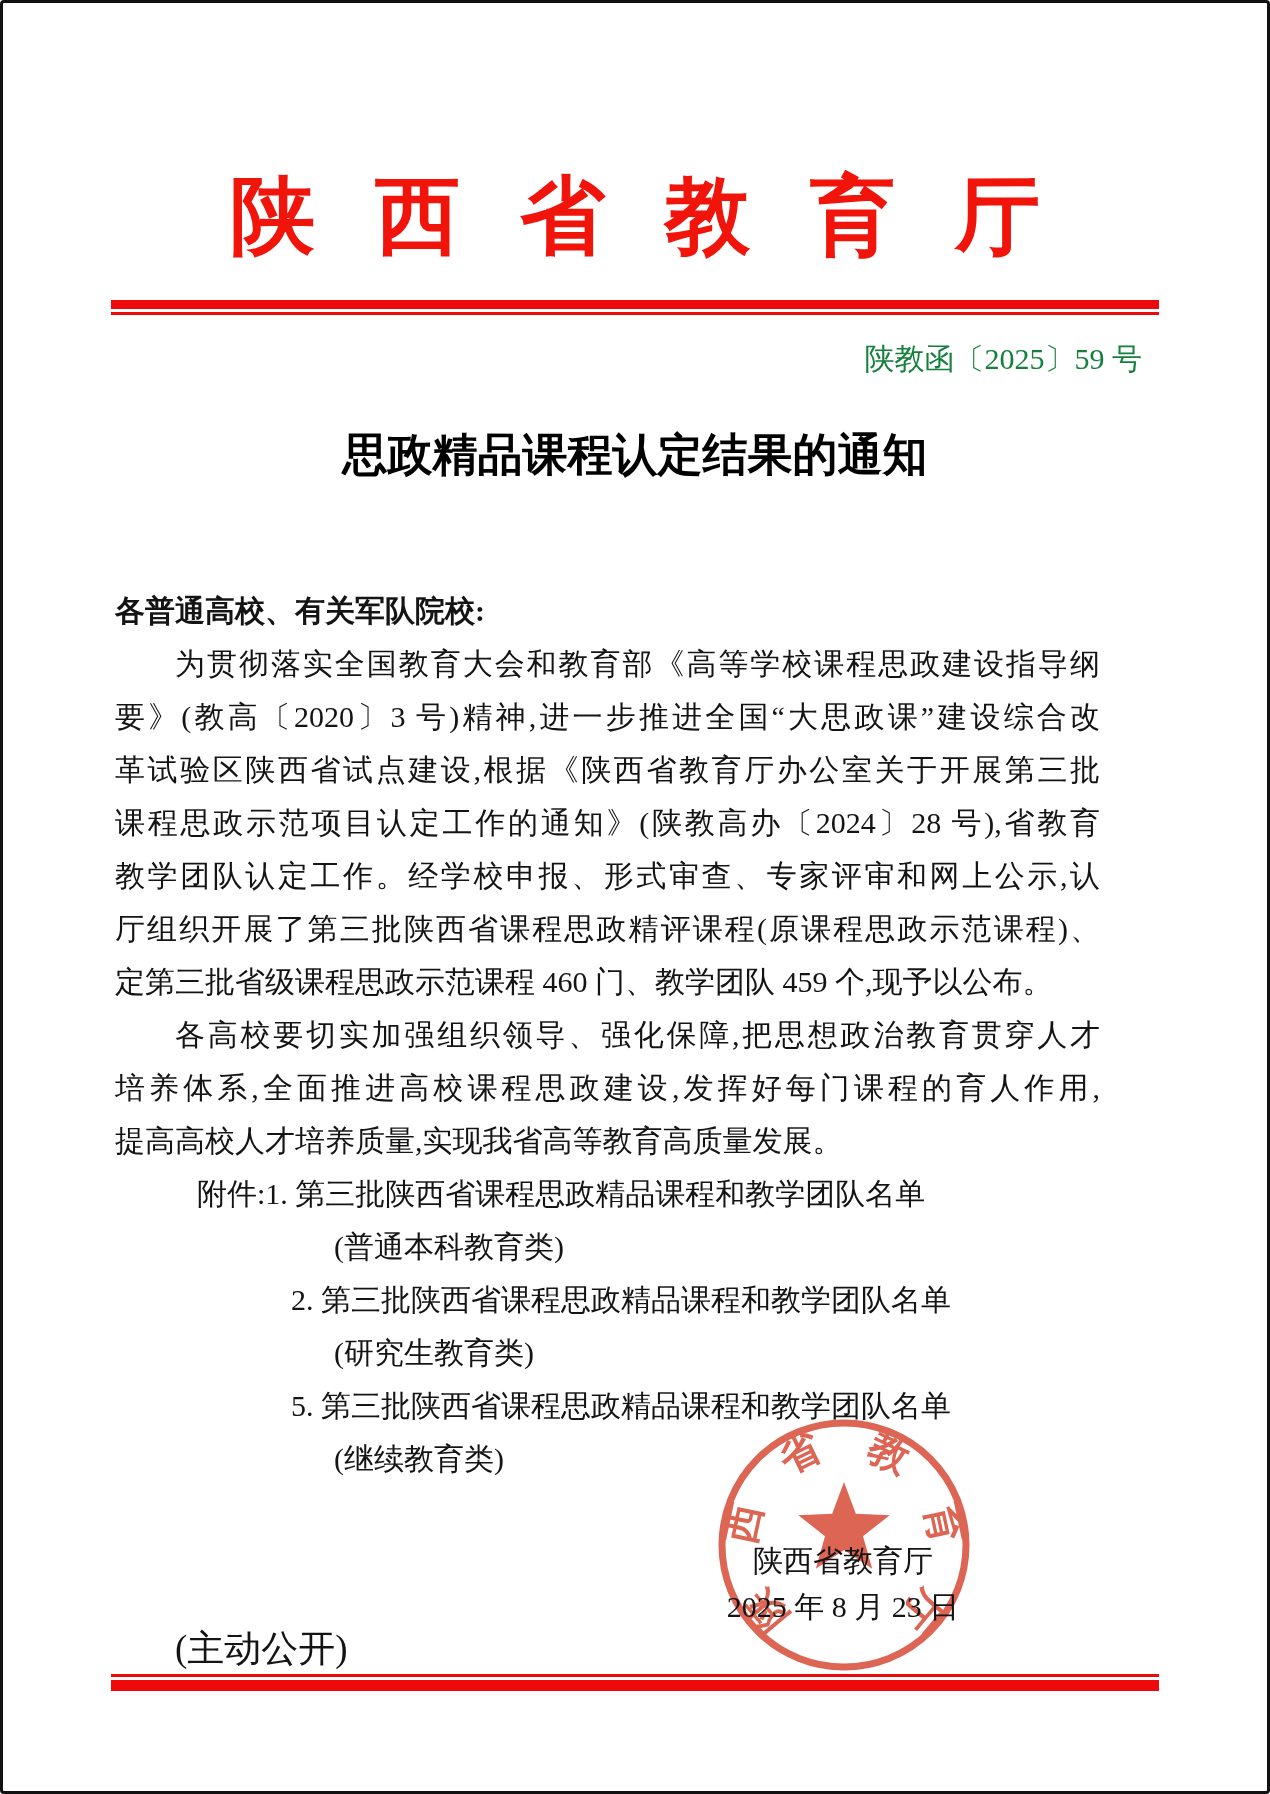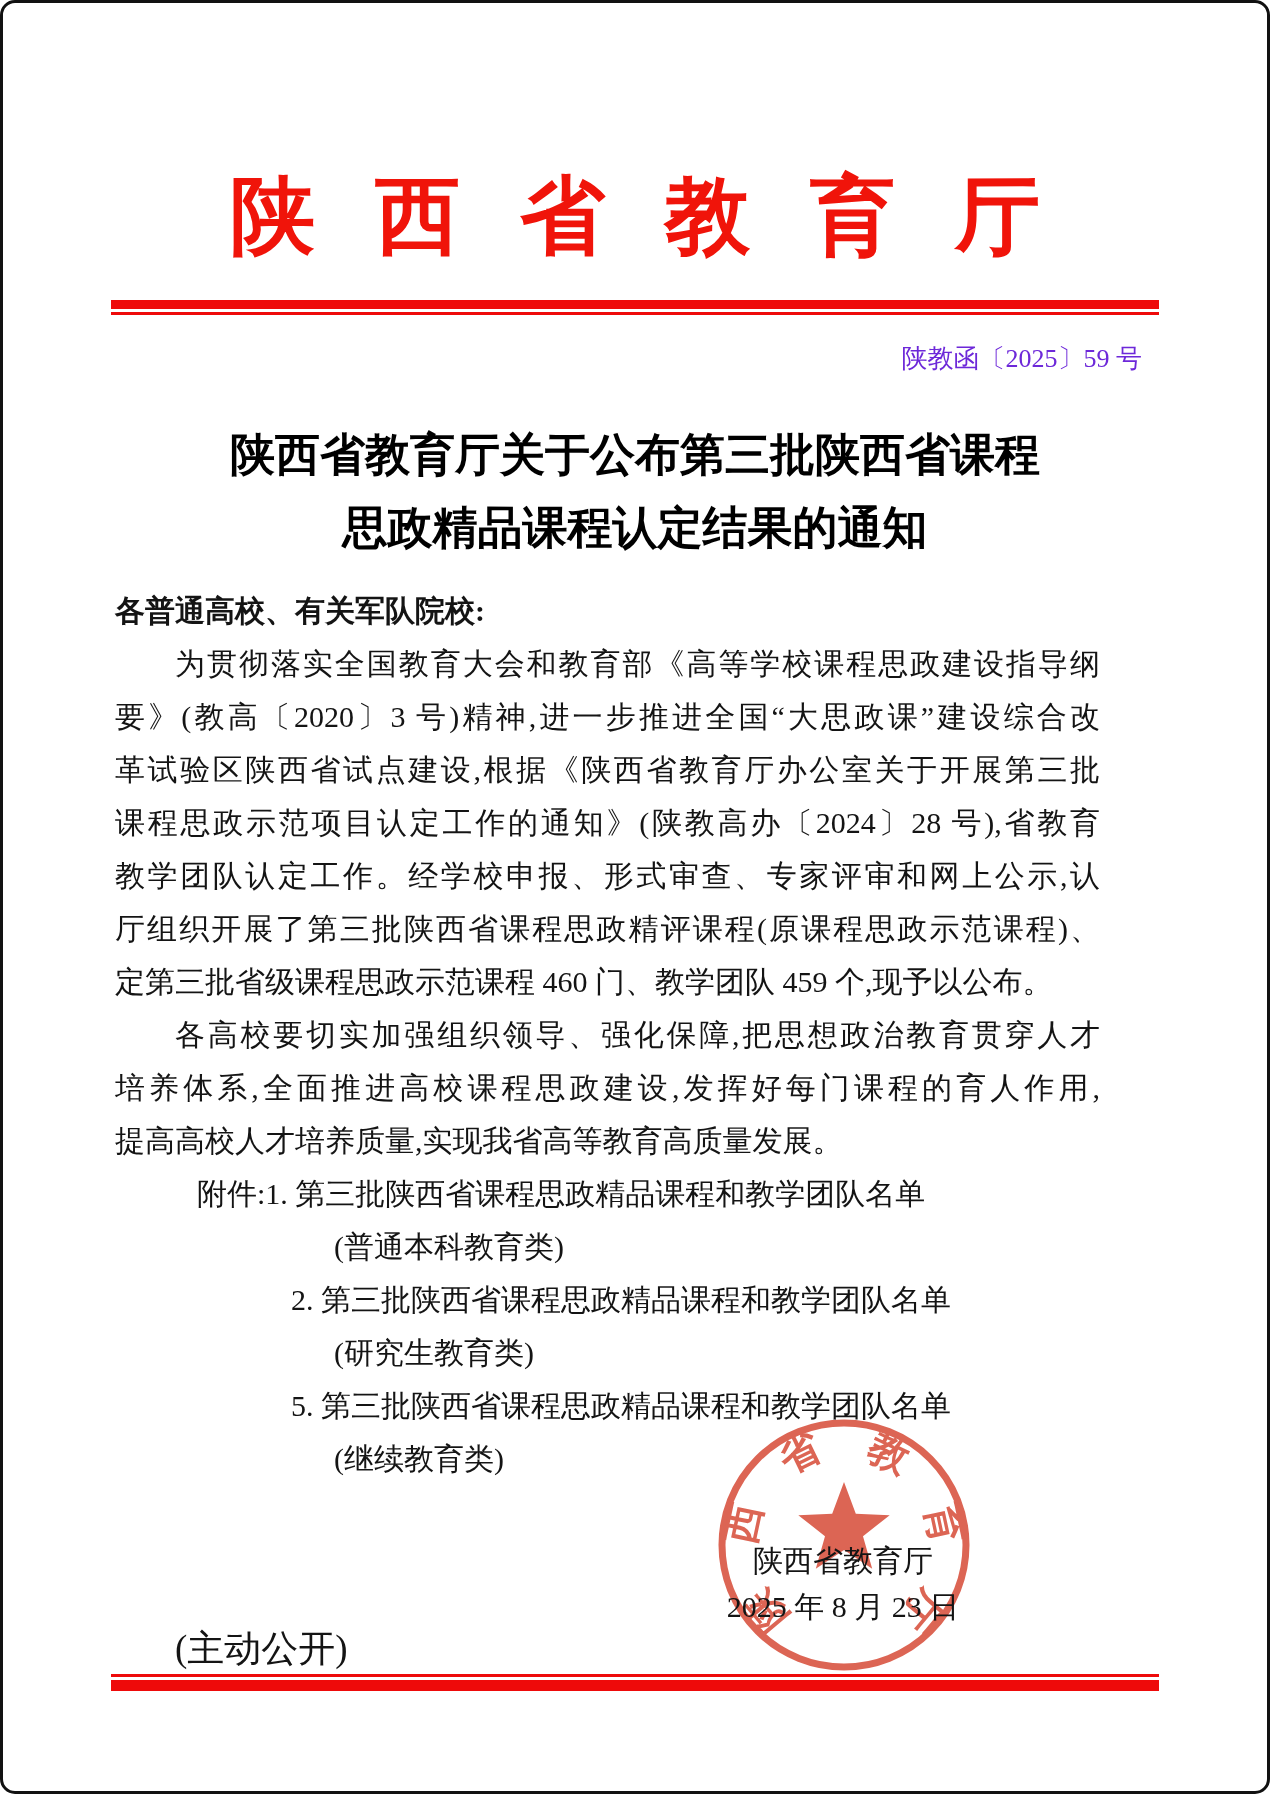--- a/index.html
+++ b/index.html
@@ -2,21 +2,21 @@
 <html><head>
 <meta charset="utf-8">
 <style>
   html,body{margin:0;padding:0;background:#ffffff;}
   .page{
     position:relative;
     width:1270px;height:1794px;
     background:#ffffff;
     box-sizing:border-box;
     border:3px solid #111111;
-    border-radius:15px;
+    border-radius:4px;
     overflow:hidden;
     font-family:"Liberation Serif","DejaVu Serif",serif;
     color:#141414;
   }
   
   .letterhead{
     position:absolute;top:168px;left:0;right:0;
     text-align:center;
     font-size:85px;line-height:90px;
     font-weight:bold;
@@ -30,22 +30,22 @@
   .rule-top .thick{height:9px;background:#ee0a0a;}
   .rule-top .gap{height:3px;}
   .rule-top .thin{height:3px;background:#ee0a0a;}
   .rule-bottom{top:1671px;}
   .rule-bottom .thin{height:3px;background:#ee0a0a;}
   .rule-bottom .gap{height:3px;}
   .rule-bottom .thick{height:11px;background:#ee0a0a;}
   
   .doc-number{
     position:absolute;top:338px;right:125px;
-    font-size:26px;line-height:36px;
-    color:#6d28d9;white-space:nowrap;
+    font-size:30px;line-height:36px;
+    color:#15803d;white-space:nowrap;
   }
   
   .doc-title{
     position:absolute;top:416px;left:0;right:0;
     text-align:center;
     font-size:45px;line-height:73px;
     font-weight:bold;color:#000000;
   }
   
   .body-text{
@@ -95,21 +95,20 @@
 
   <div class="rule rule-top">
     <div class="thick"></div>
     <div class="gap"></div>
     <div class="thin"></div>
   </div>
 
   <div class="doc-number">陕教函〔2025〕59 号</div>
 
   <div class="doc-title">
-    <div>陕西省教育厅关于公布第三批陕西省课程</div>
     <div>思政精品课程认定结果的通知</div>
   </div>
 
   <div class="body-text">
     <div class="salutation">各普通高校、有关军队院校:</div>
     <div>
         <div class="bline fi">为贯彻落实全国教育大会和教育部《高等学校课程思政建设指导纲</div>
         <div class="bline">要》(教高〔2020〕3 号)精神,进一步推进全国“大思政课”建设综合改</div>
         <div class="bline">革试验区陕西省试点建设,根据《陕西省教育厅办公室关于开展第三批</div>
         <div class="bline">课程思政示范项目认定工作的通知》(陕教高办〔2024〕28 号),省教育</div>

